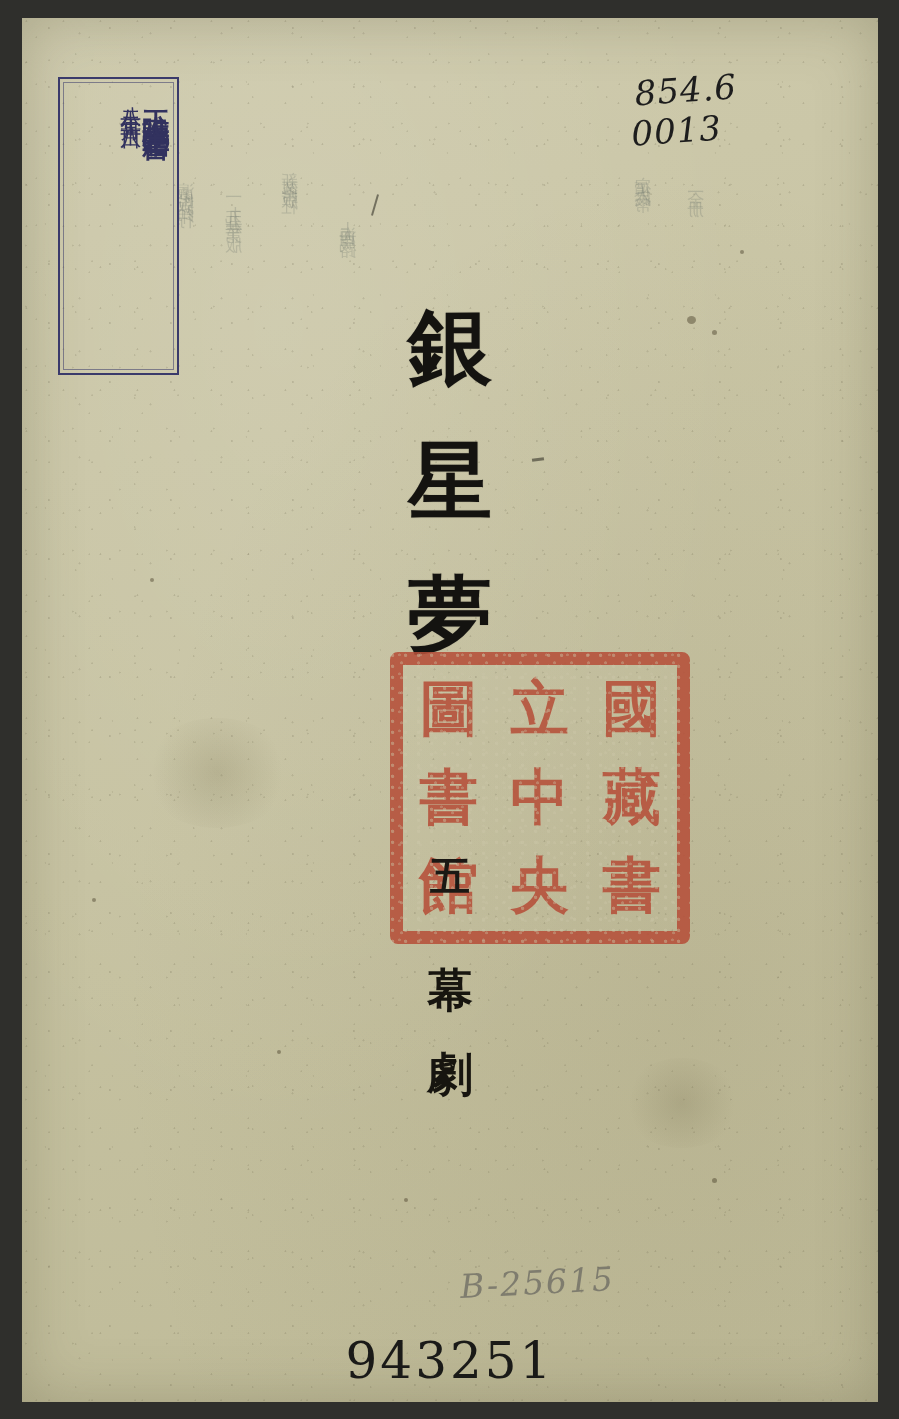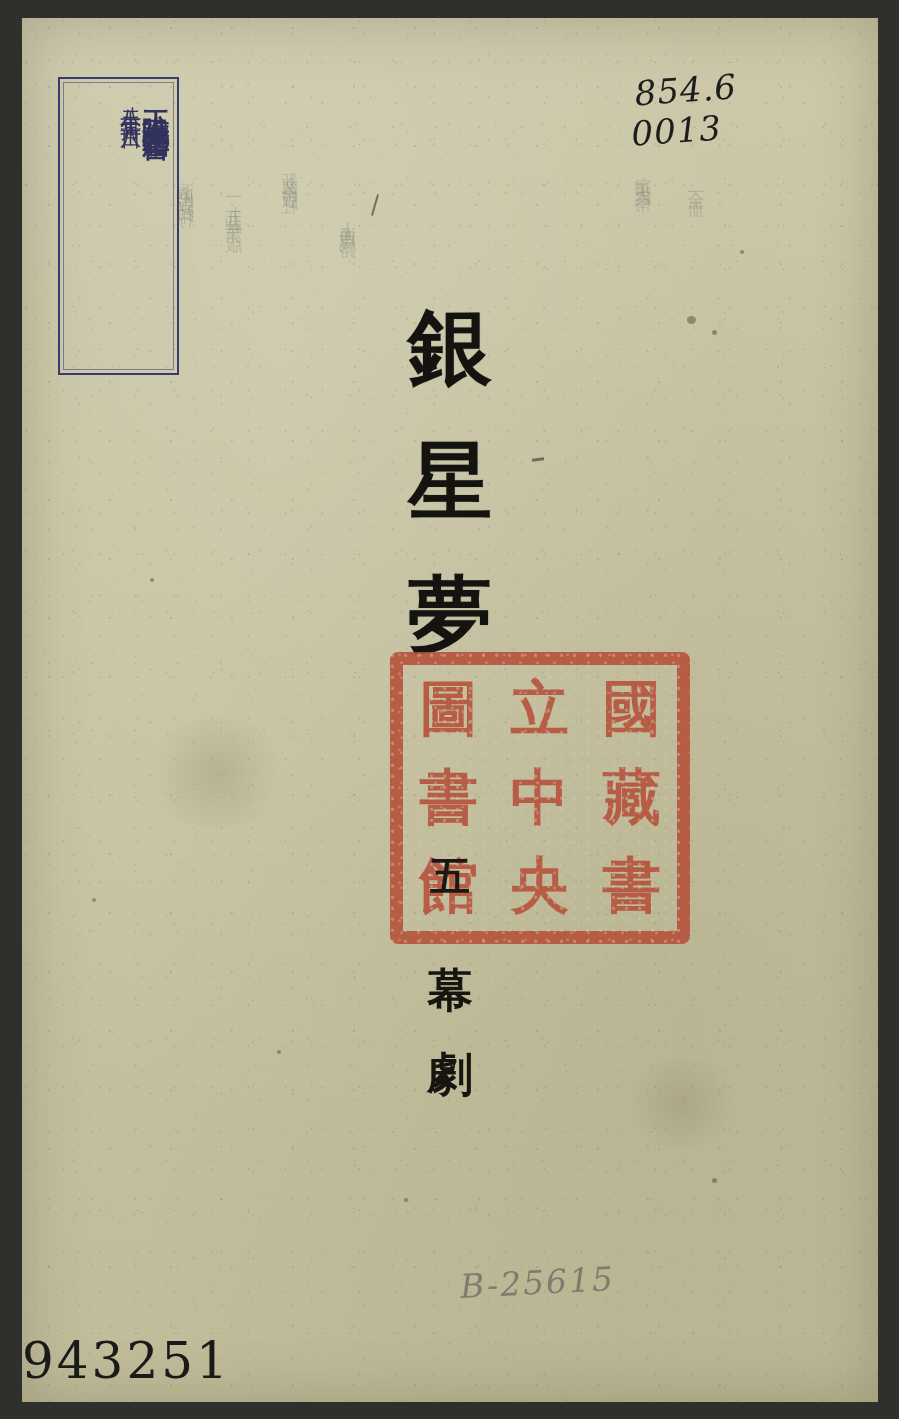--- a/index.html
+++ b/index.html
@@ -219,20 +219,21 @@
     font-style: italic;
     letter-spacing: 2px;
     transform: rotate(-3deg);
   }
 
   
   #accession {
     position: absolute;
     left: 0; right: 0;
     top: 1314px;
+    text-align: center;
     color: #1a1a18;
     font-family: "DejaVu Serif", serif;
     font-size: 50px;
     letter-spacing: 3px;
     font-weight: 400;
   }
 
   
   .spot {
     position: absolute;

